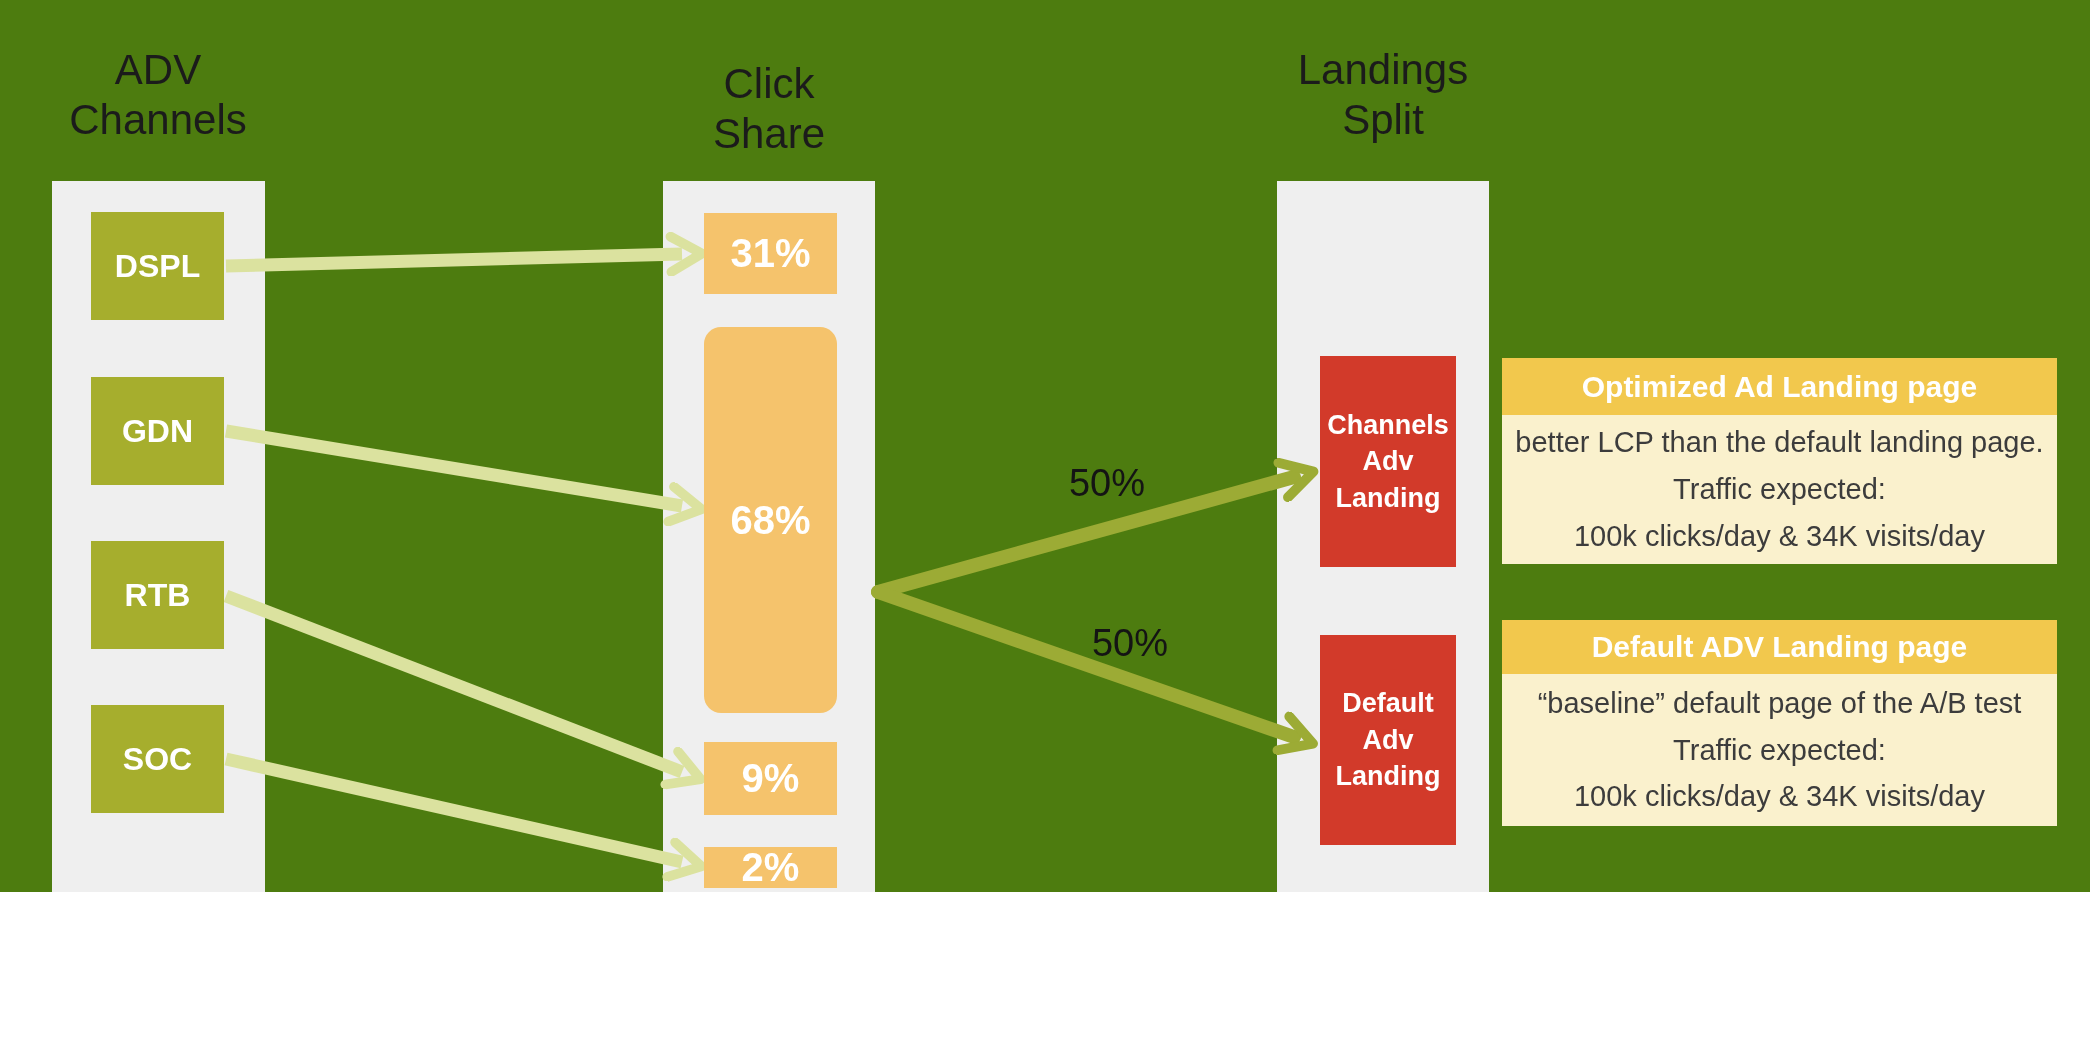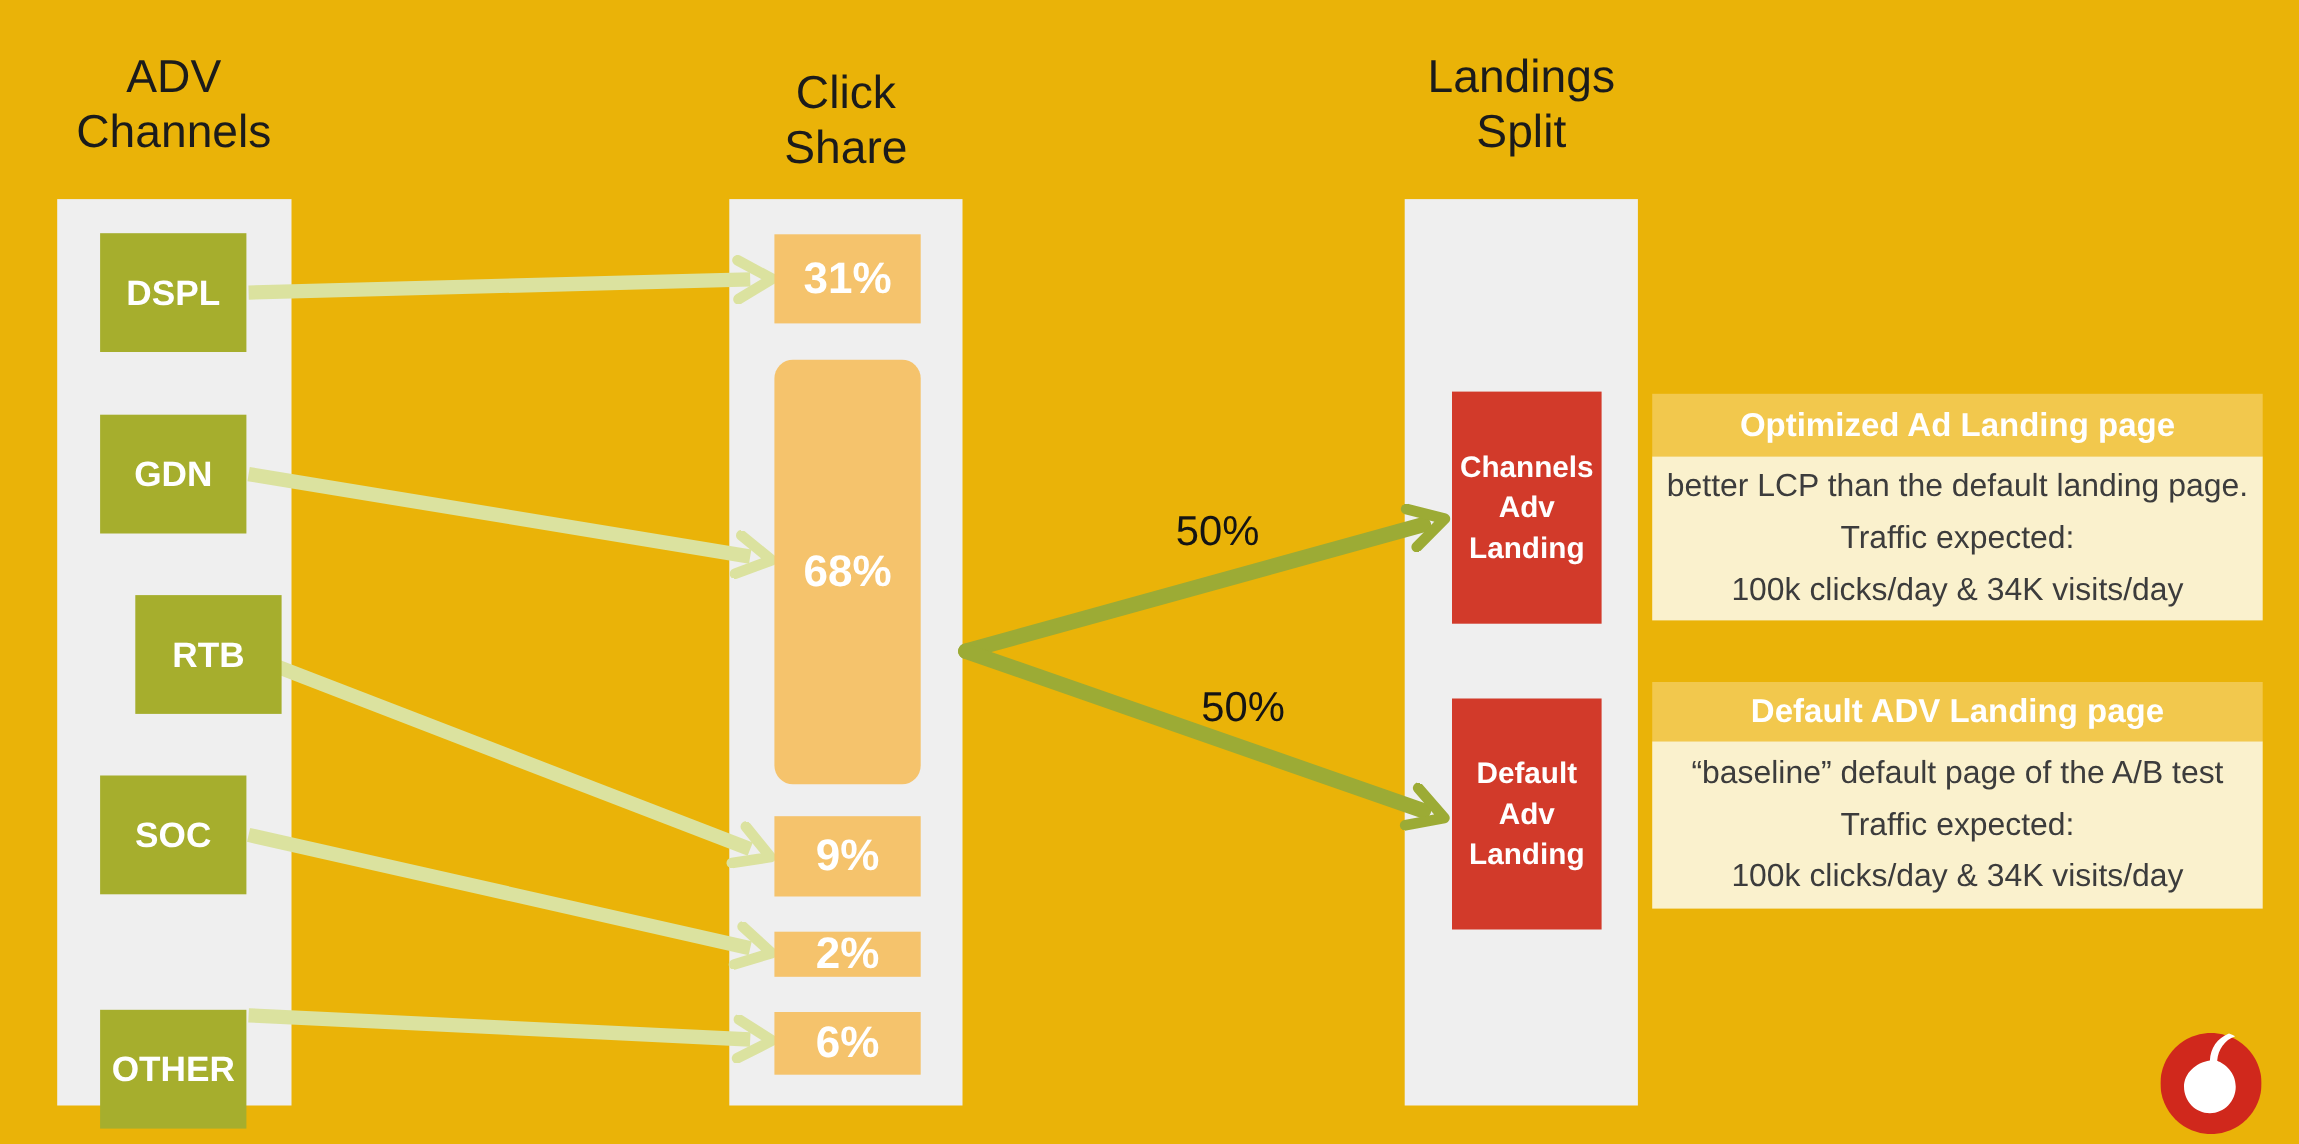--- a/index.html
+++ b/index.html
@@ -1,17 +1,17 @@
 <!DOCTYPE html>
 <html><head>
 <meta charset="utf-8">
 <style>
   html,body{margin:0;padding:0;background:#ffffff;}
   .canvas{
-    position:relative;width:2090px;height:1040px;background:#eab308;overflow:hidden;
+    position:relative;width:2090px;height:892px;background:#4d7c0f;overflow:hidden;
     font-family:"Liberation Sans", sans-serif;
   }
   .col-header{
     position:absolute;width:240px;text-align:center;
     font-size:42px;line-height:50px;color:#1b1b1b;font-weight:400;
     white-space:pre-line;letter-spacing:0px;
   }
   .panel{position:absolute;background:#efefef;}
   .node{
     position:absolute;display:flex;align-items:center;justify-content:center;
@@ -70,21 +70,21 @@
     <path d="M878,592 L1294,477" stroke="#9cab35" stroke-width="14" fill="none" stroke-linecap="round" marker-end="url(#chevDark)"></path>
     <path d="M878,592 L1294,737" stroke="#9cab35" stroke-width="14" fill="none" stroke-linecap="round" marker-end="url(#chevDark)"></path>
   </svg>
 
   <div class="node channel-box" style="top:212px;">
     <span>DSPL</span>
   </div>
   <div class="node channel-box" style="top:377px;">
     <span>GDN</span>
   </div>
-  <div class="node channel-box" style="top:541px;margin-left:32px;">
+  <div class="node channel-box" style="top:541px;">
     <span>RTB</span>
   </div>
   <div class="node channel-box" style="top:705px;">
     <span>SOC</span>
   </div>
   <div class="node channel-box" style="top:918px;">
     <span>OTHER</span>
   </div>
 
   <div class="node share-box" style="top:213px;height:81px;">

